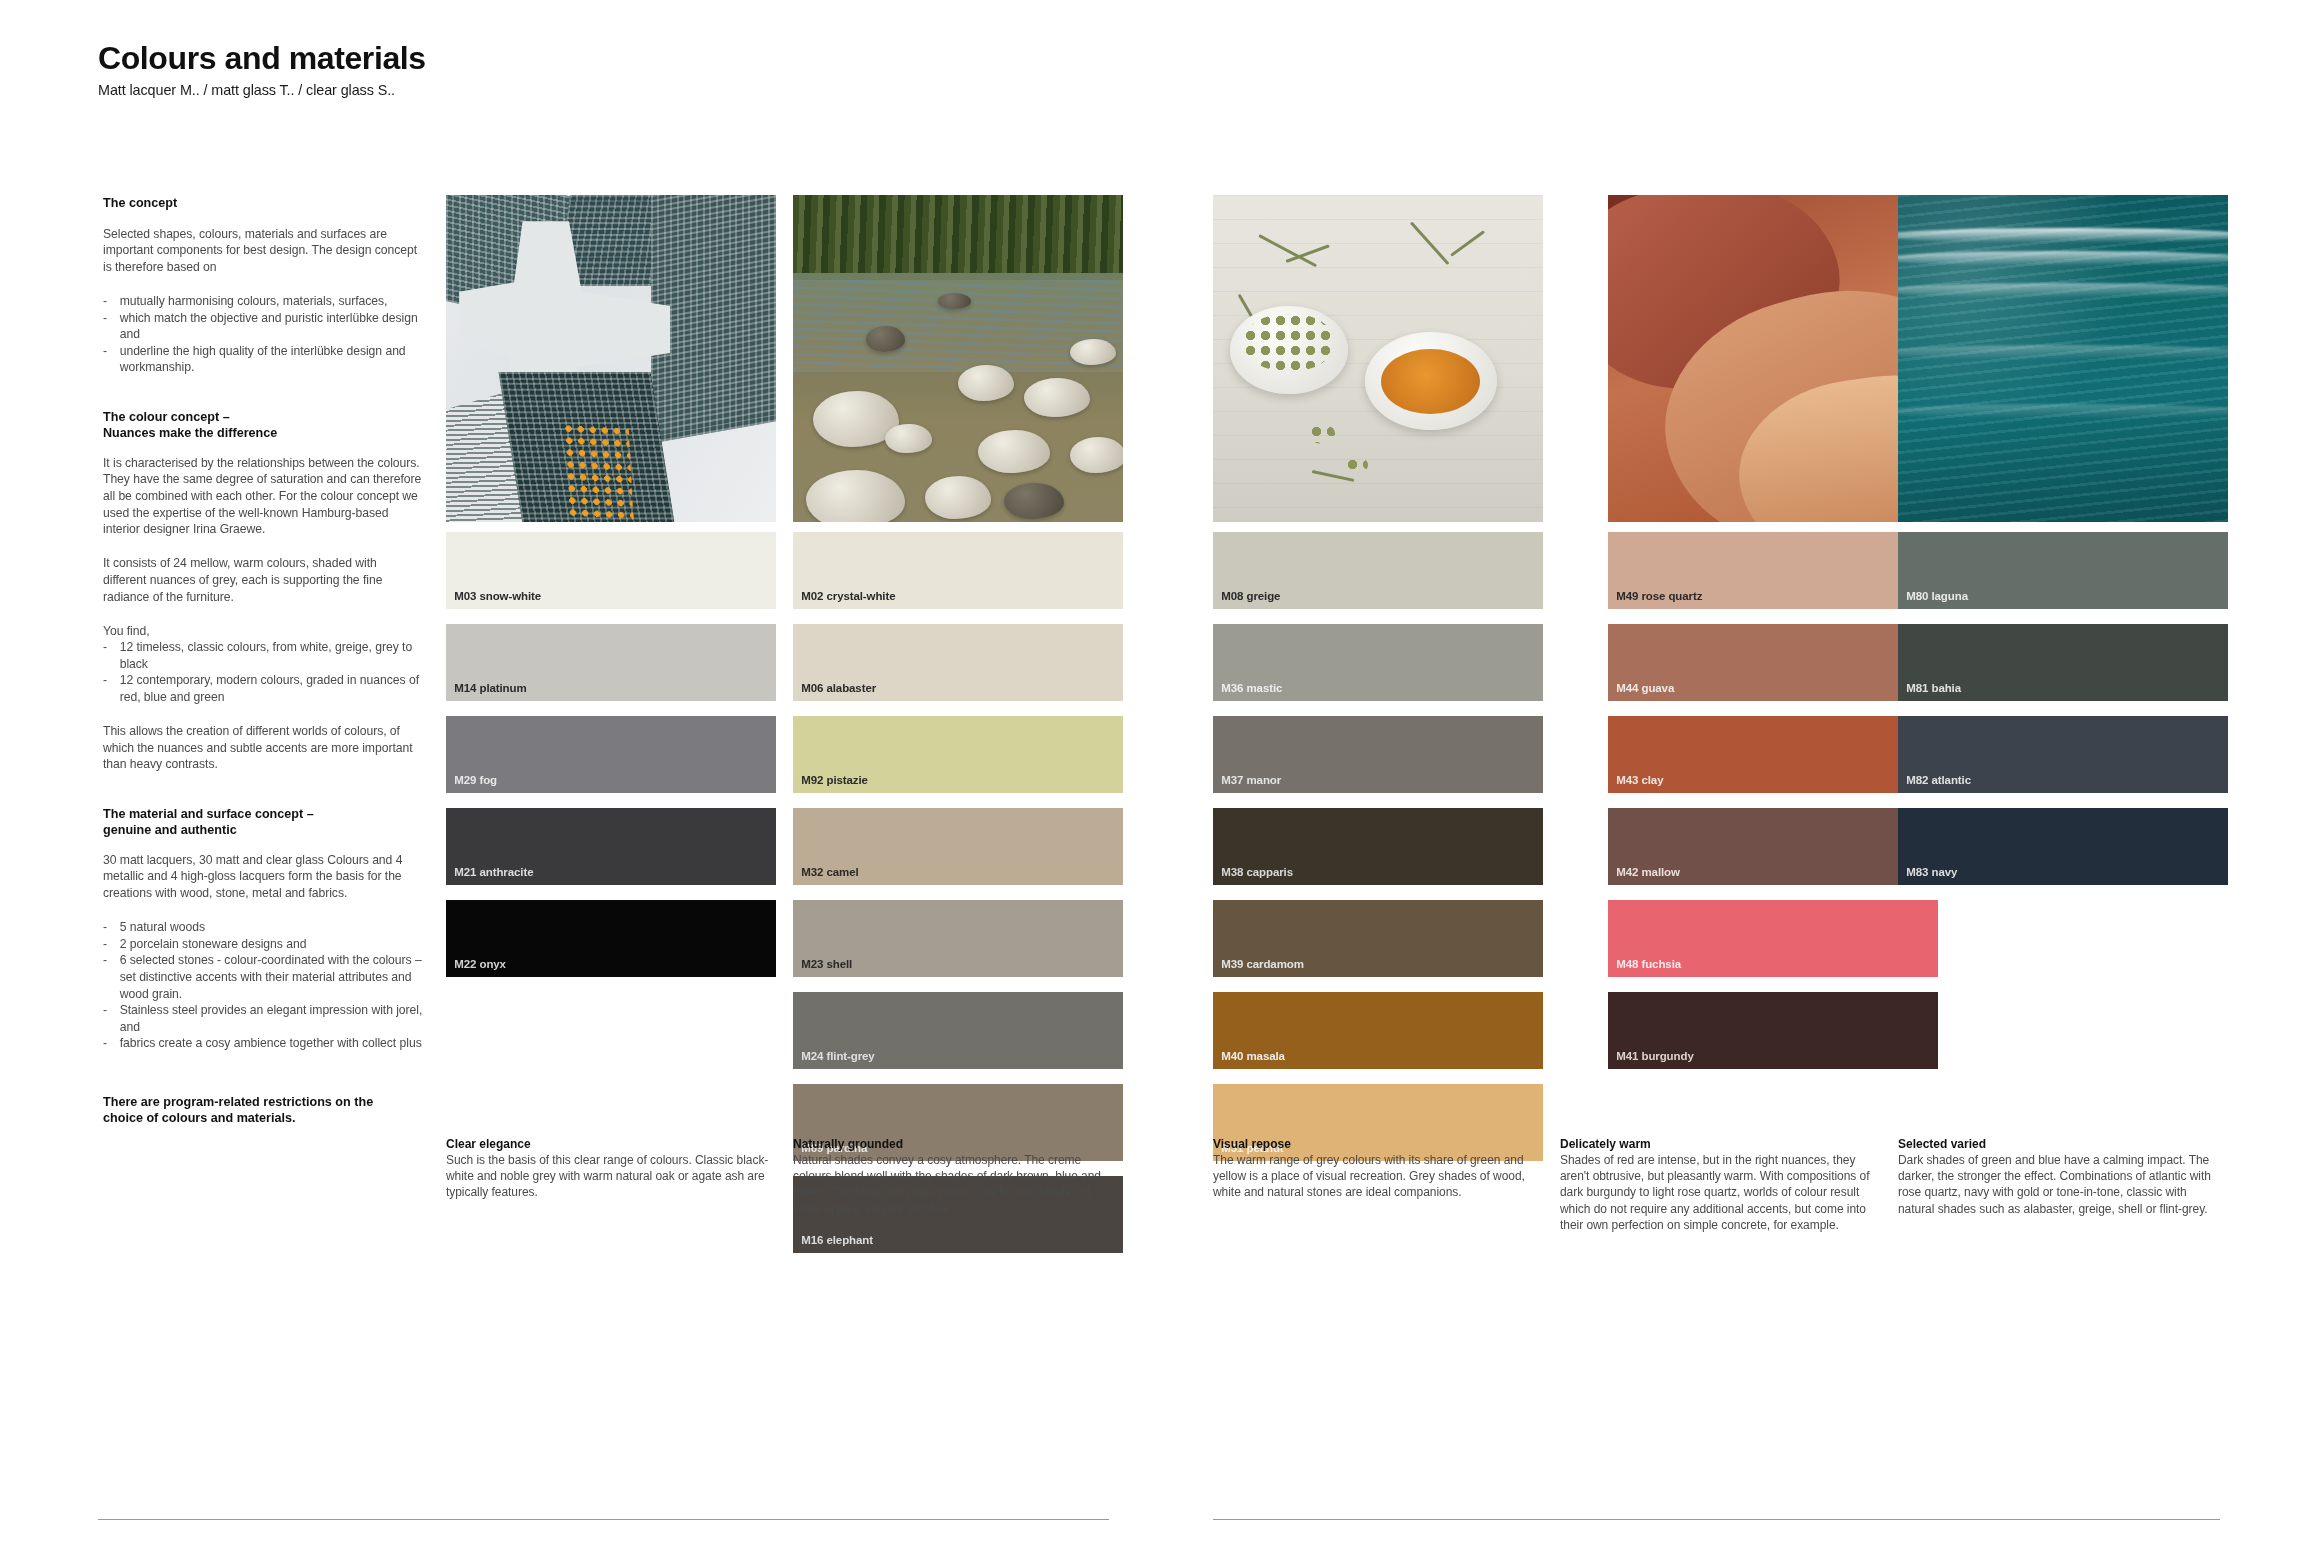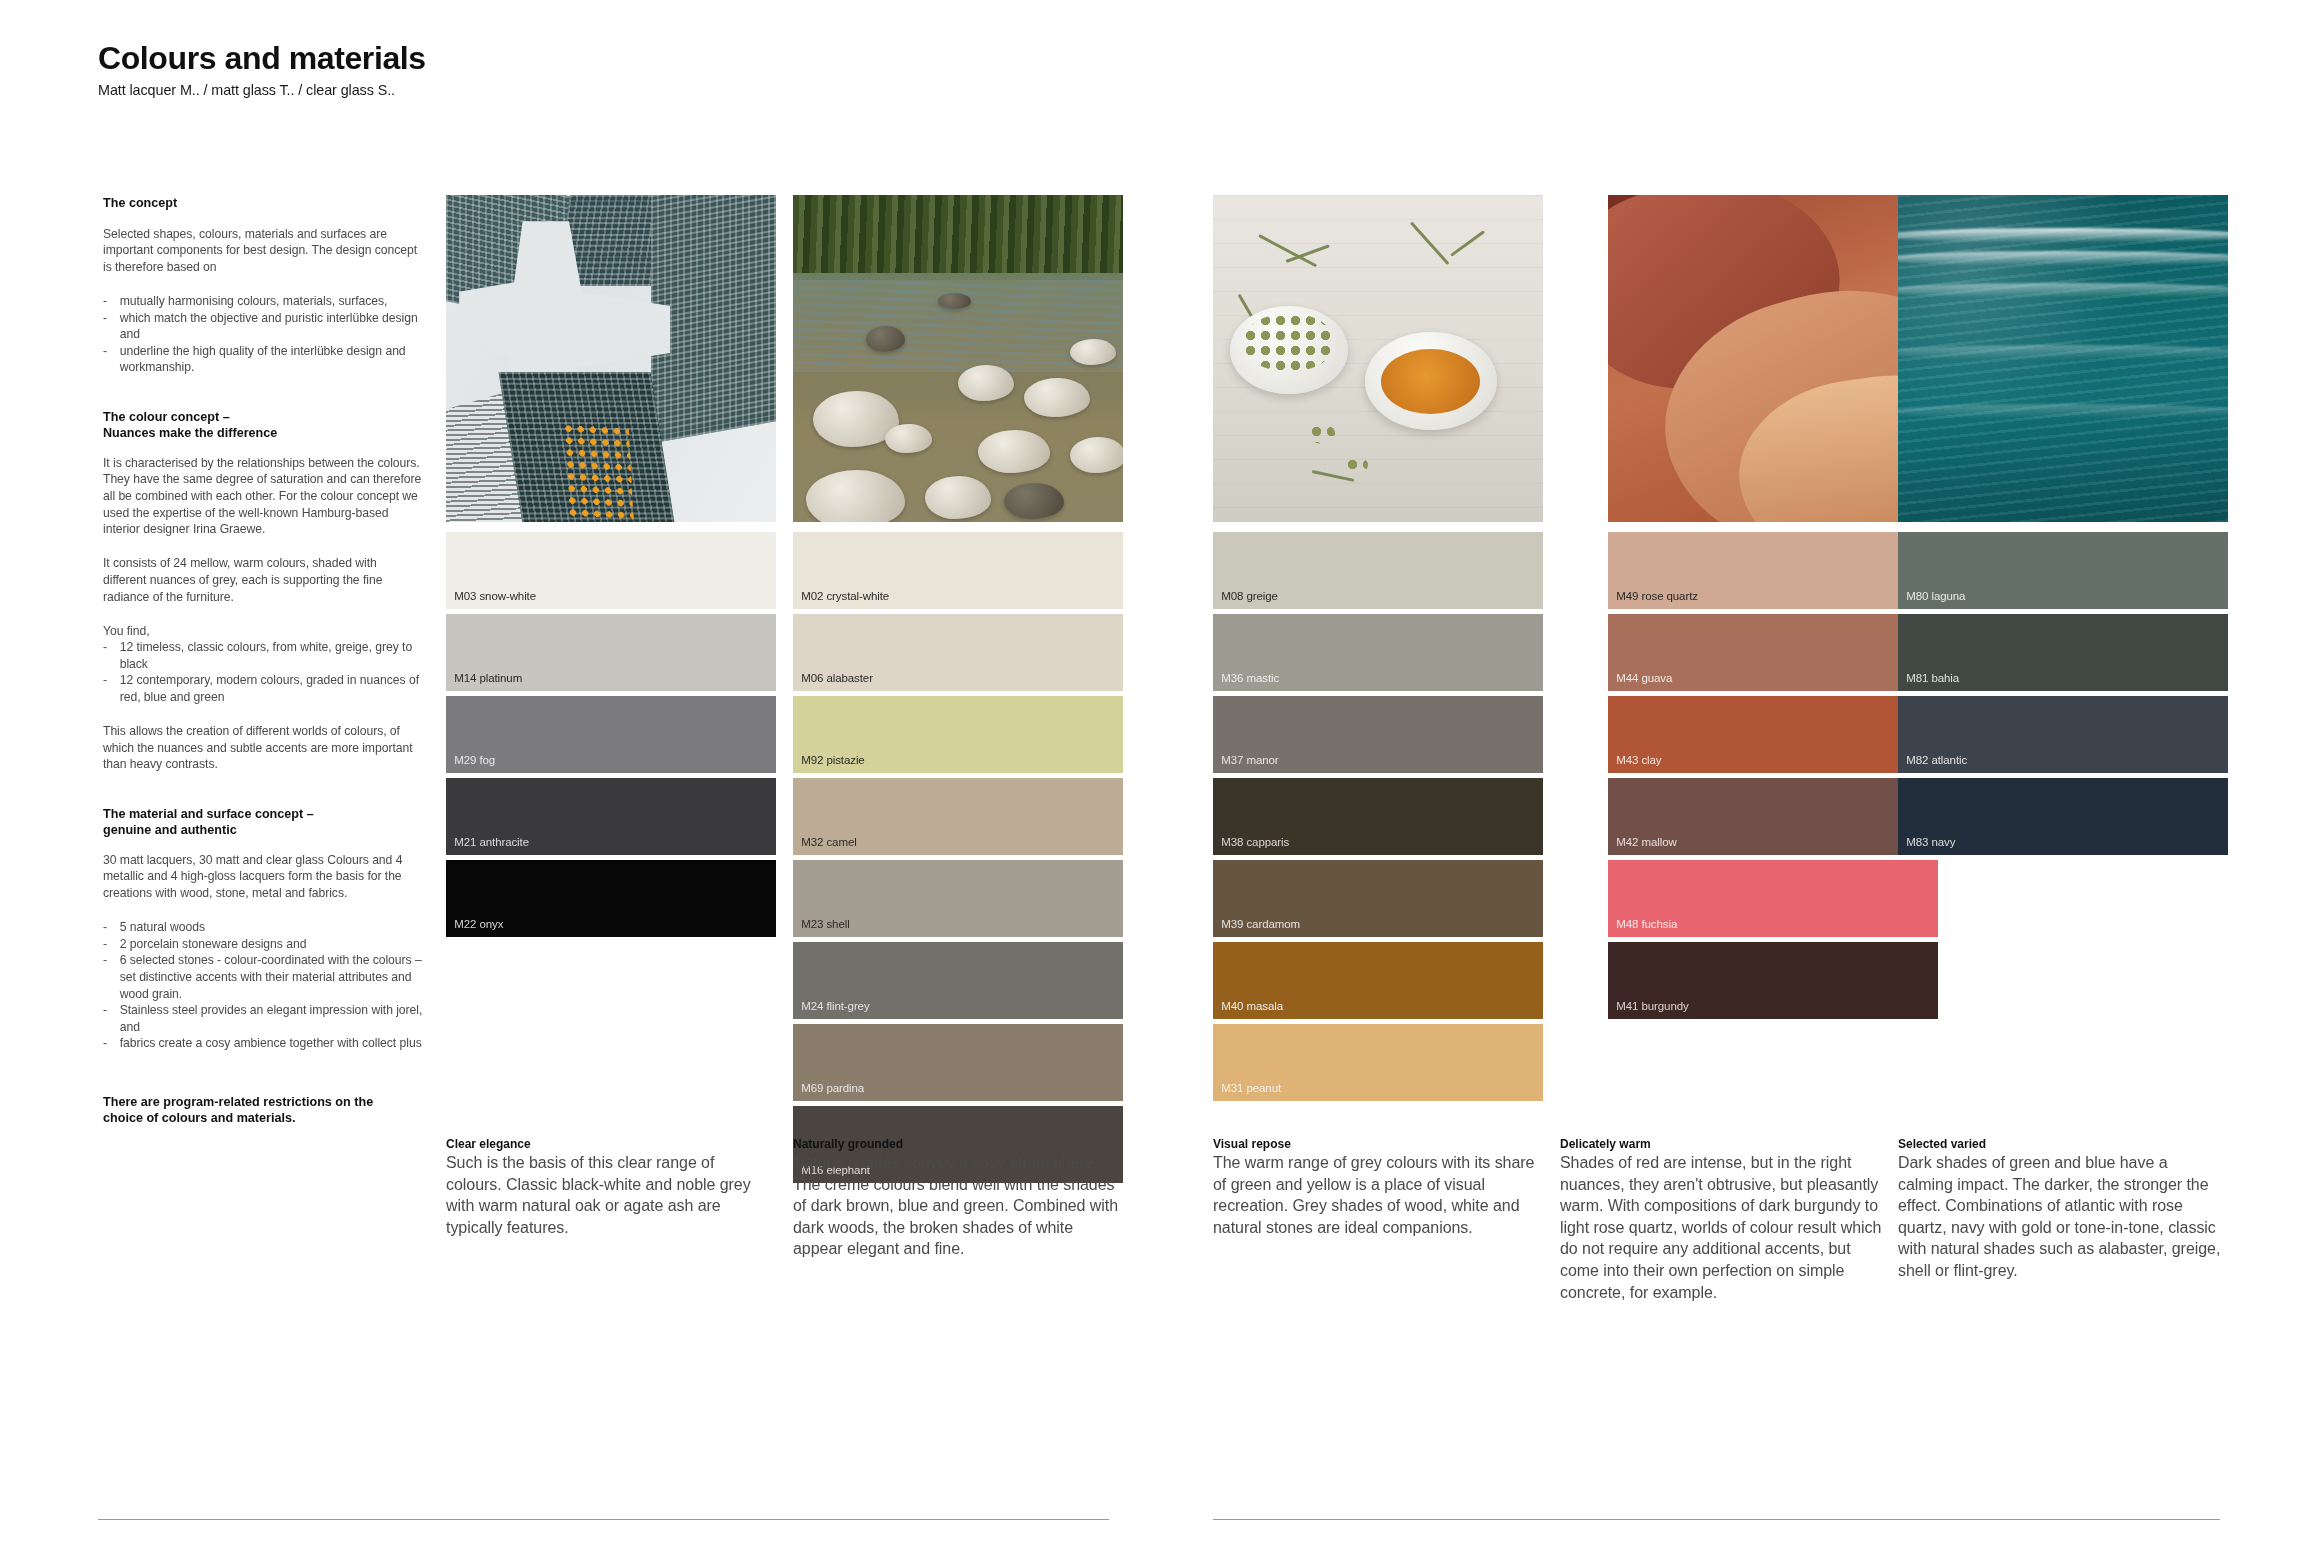--- a/index.html
+++ b/index.html
@@ -68,42 +68,43 @@
   .photo {
     width: 330px; height: 327px;
     position: relative; overflow: hidden;
     background: #cfd3d4;
   }
 
   .swatches { margin-top: 10.2px; }
   .swatch {
     width: 330px; height: 77px;
     position: relative;
-    margin-bottom: 5px;
+    margin-bottom: 15px;
+    font-weight: bold;
   }
   .swatch .sw-label {
     position: absolute; left: 8.3px; bottom: 7.4px;
     font-size: 11.5px; letter-spacing: -0.1px;
     white-space: nowrap;
   }
 
   
   .caption {
     position: absolute; top: 1136px; width: 327px;
   }
   .cap-1 { left: 446px; }
   .cap-2 { left: 793px; }
   .cap-3 { left: 1213px; }
   .cap-4 { left: 1560px; }
   .cap-5 { left: 1898px; }
   .cap-h {
     font-size: 12px; font-weight: bold; color: #111; line-height: 1.34;
   }
   .cap-b {
-    font-size: 16px; color: #4a4a4a; line-height: 1.35;
+    font-size: 12px; color: #4a4a4a; line-height: 1.35;
     letter-spacing: -0.05px;
   }
 
   
   .footer-rule {
     position: absolute; height: 0.9px; background: #9a9a9a;
   }
   .fr-left  { left: 98px; top: 1519px; width: 1011px; }
   .fr-right { left: 1213px; top: 1519px; width: 1007px; }
   .footer-text {

